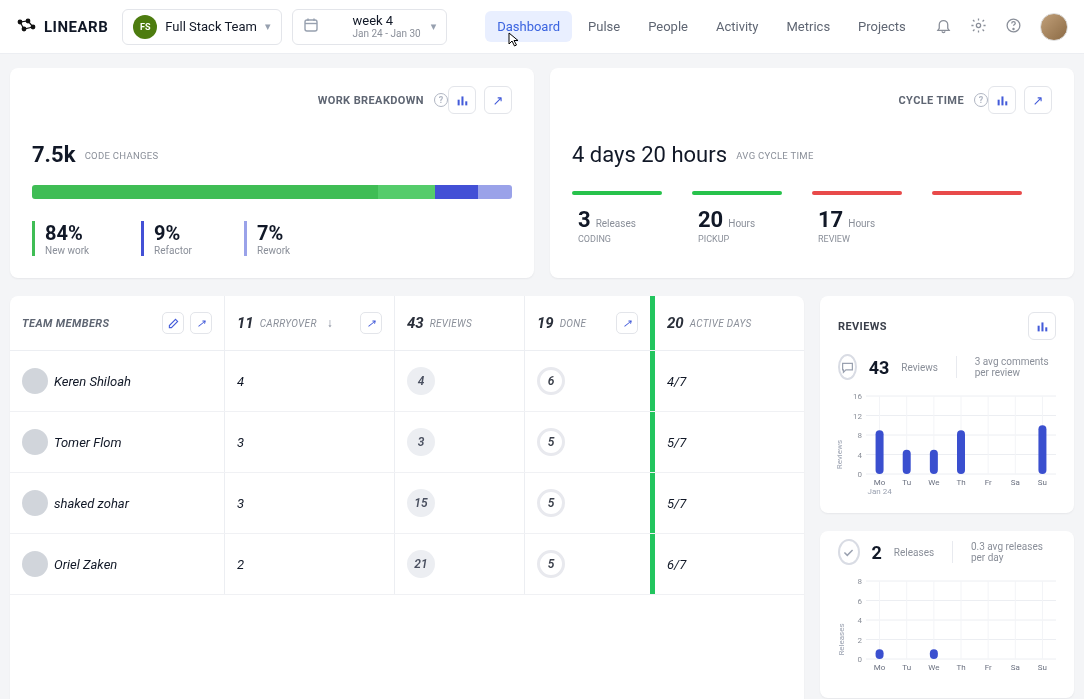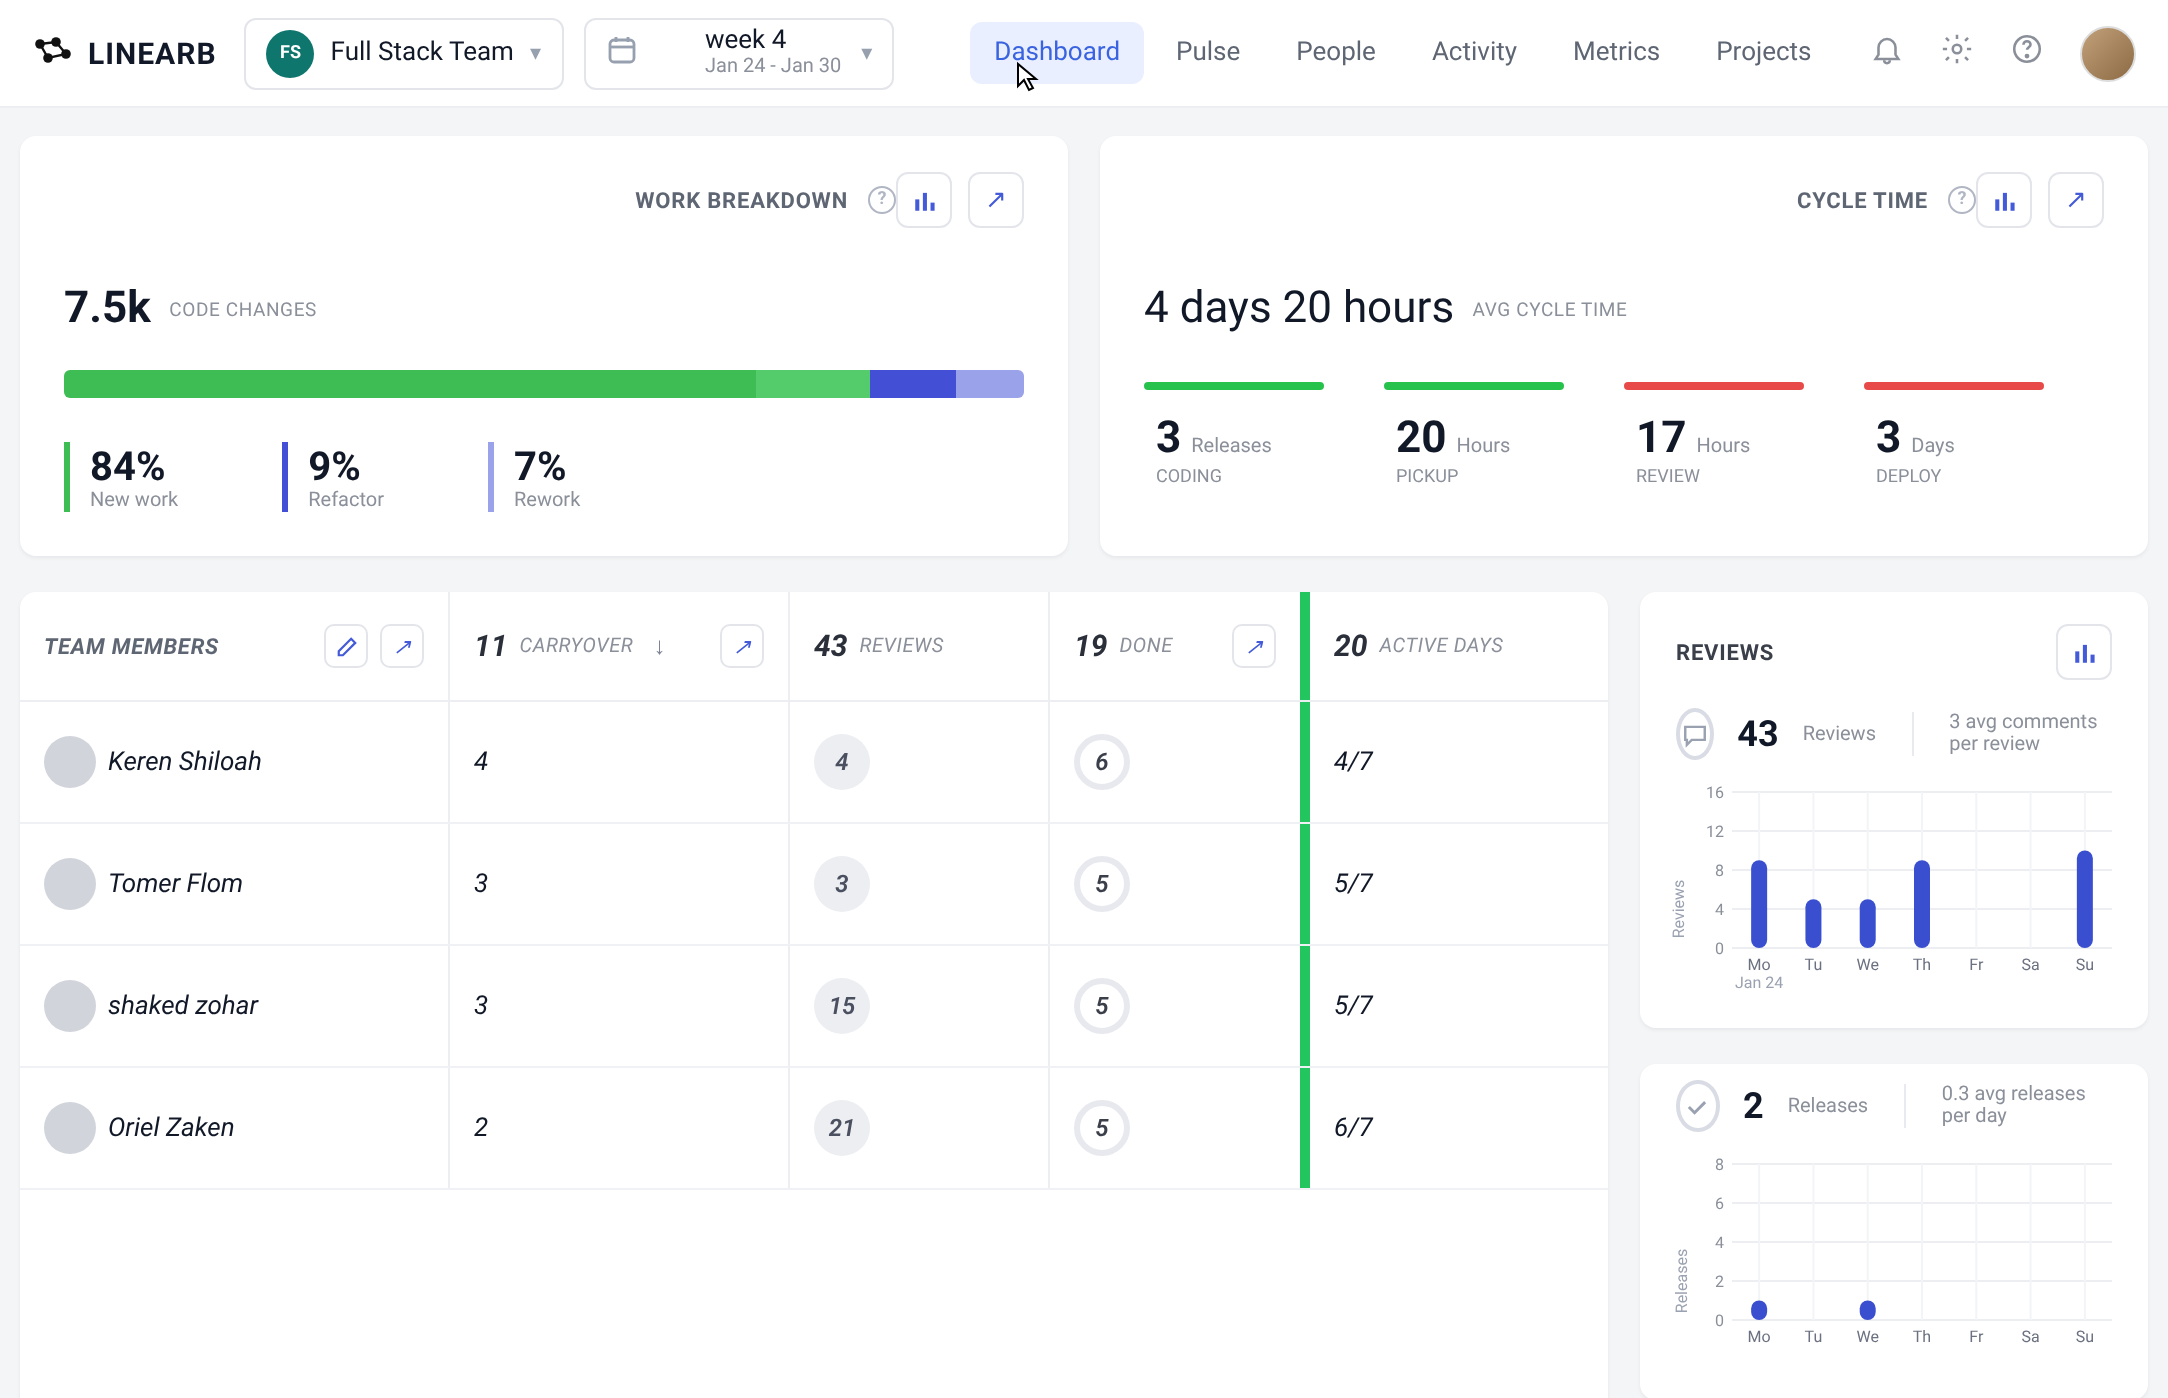--- a/index.html
+++ b/index.html
@@ -23,21 +23,21 @@
   .logo { display:flex; align-items:center; gap:6px; font-weight:700; letter-spacing:0.5px; font-size:15px;}
   .logo-mark svg { display:block; }
   .team-pill {
     margin-left:14px;
     display:flex; align-items:center; gap:8px;
     border:1px solid #e3e5ea; border-radius:6px;
     padding:6px 10px; height:36px; cursor:pointer;
   }
   .team-badge {
     width:24px;height:24px;border-radius:50%;
-    background:#0f766e;color:#fff;font-size:9px;font-weight:700;
+    background:#4d7c0f;color:#fff;font-size:9px;font-weight:700;
     display:flex;align-items:center;justify-content:center;
   }
   .date-pill {
     margin-left:10px;
     display:flex; align-items:center; gap:10px;
     border:1px solid #e3e5ea; border-radius:6px;
     padding:4px 10px; height:36px; cursor:pointer;
   }
   .date-stack { display:flex; flex-direction:column; line-height:1.1;margin-left:24px;}
   .date-stack .sub { font-size:10px; color:#8a8f99;}
@@ -296,21 +296,20 @@
           <div class="seg">
             <span class="cap green"></span>
             <div class="seg-inner"><span class="seg-num">20</span><span class="seg-unit">Hours</span><div class="seg-lbl">PICKUP</div></div>
           </div>
           <div class="seg">
             <span class="cap red"></span>
             <div class="seg-inner"><span class="seg-num">17</span><span class="seg-unit">Hours</span><div class="seg-lbl">REVIEW</div></div>
           </div>
           <div class="seg">
             <span class="cap red"></span>
-            <div class="seg-inner"><span class="seg-num">3</span><span class="seg-unit">Days</span><div class="seg-lbl">DEPLOY</div></div>
           </div>
         </div>
     </div>
   </div>
 
   <div class="row team-card">
 
     <div class="card" style="width:796px">
       <div class="thead">
         <div class="cell c-name">

